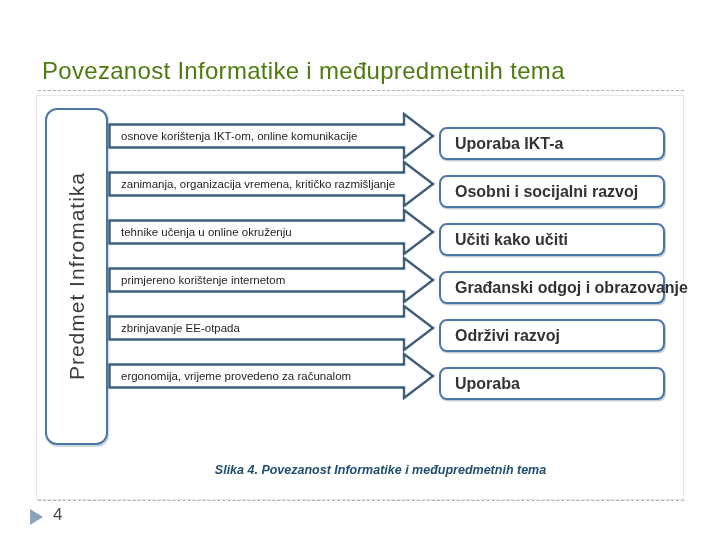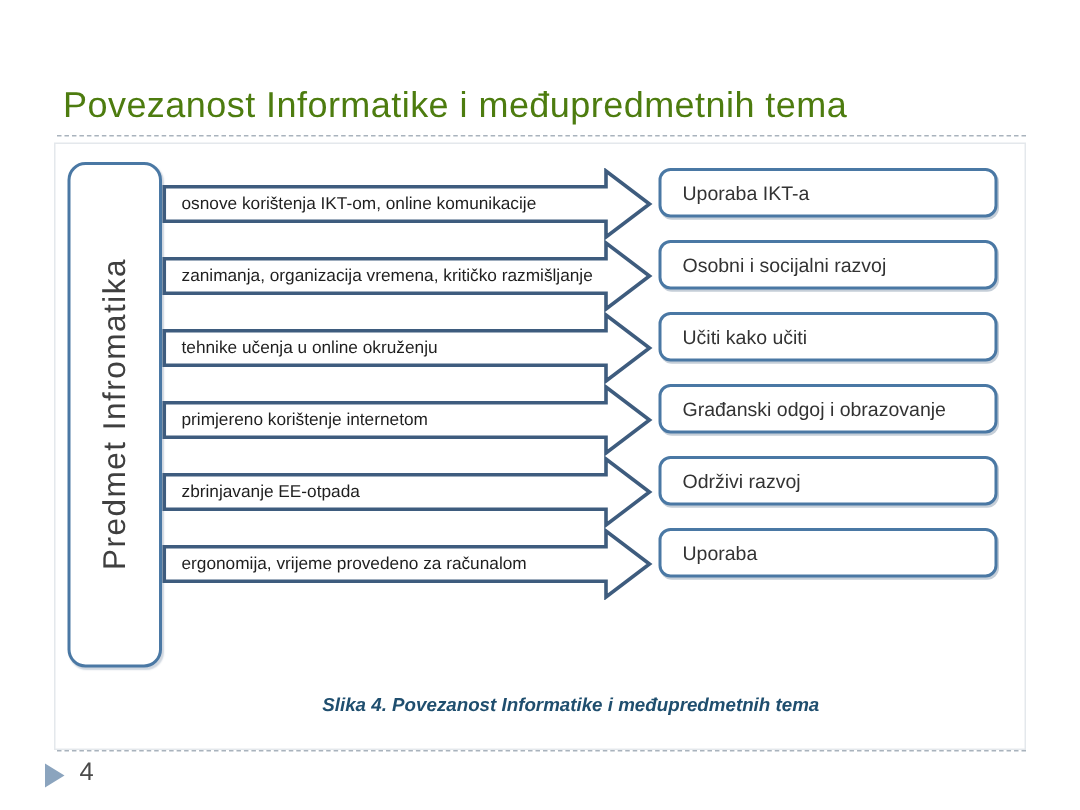--- a/index.html
+++ b/index.html
@@ -39,21 +39,21 @@
   .left-box-label {
     writing-mode: vertical-rl; transform: rotate(180deg);
     font-size: 21px; color: #3f3f3f; letter-spacing: 1px;
     white-space: nowrap;
   }
 
   .rows {
     position: absolute; left: 108px; top: 112px; width: 560px;
     display: flex; flex-direction: column;
   }
-  .row { height: 48px; display: flex; align-items: flex-start; }
+  .row { height: 48px; display: flex; align-items: flex-end; }
 
   .arrow { position: relative; width: 328px; height: 48px; flex: none; }
   .arrow svg { position: absolute; inset: 0; width: 100%; height: 100%; display: block; }
   .arrow polygon {
     fill: #ffffff;
     stroke: var(--arrow-border, #3e5c7e);
     stroke-width: 2.4;
     stroke-linejoin: miter;
   }
   .arrow-label {
@@ -62,21 +62,21 @@
   }
 
   .topic-box {
     width: 226px; height: 33px; margin-left: 3px;
     background: #fff;
     border: 2px solid var(--box-border, #4a78a4);
     border-radius: 8px;
     box-shadow: 1px 1.5px 0 rgba(62,92,126,0.30);
     display: flex; align-items: center; padding-left: 14px;
   }
-  .topic-label { font-size: 13px; font-weight: 400; color: #333; white-space: nowrap; }
+  .topic-label { font-size: 16px; font-weight: 700; color: #333; white-space: nowrap; }
 
   .caption {
     position: absolute; left: 36px; top: 463px; width: 648px;
     text-align: center; font-size: 12.5px; font-style: italic; font-weight: bold;
     color: var(--caption-color, #1f4e6e);
     padding-left: 41px;
   }
 
   .footer-bullet {
     position: absolute; left: 30px; top: 509px;

